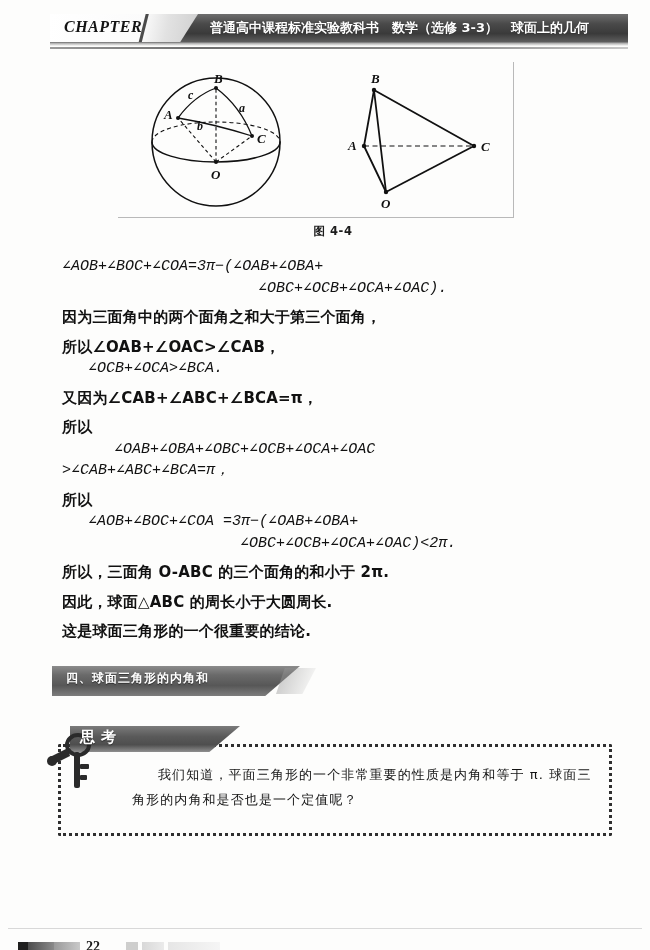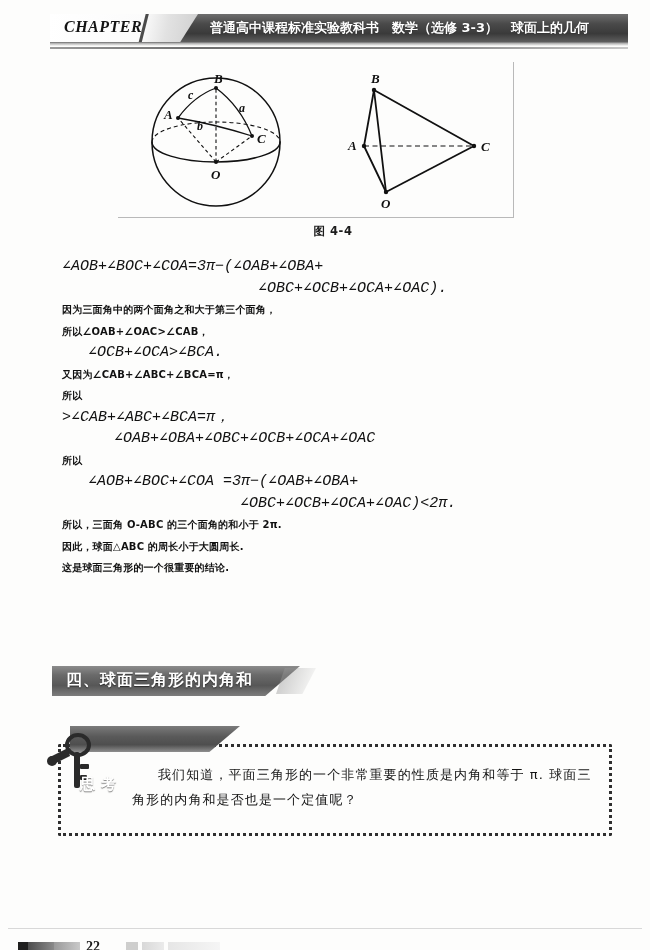--- a/index.html
+++ b/index.html
@@ -127,22 +127,23 @@
   }
   .ln {
     font-size: 14.5px;
     line-height: 21.5px;
     white-space: nowrap;
     color: #111;
   }
   .cn {
     font-family: "DejaVu Sans", sans-serif;
     font-weight: bold;
-    font-size: 10px;
+    font-size: 15px;
     letter-spacing: .2px;
+    margin-top: 8px;
   }
   .mth {
     font-family: Liberation Mono, monospace;
     font-style: italic;
     font-size: 15px;
   }
   .ind1 { padding-left: 26px; }
   .ind2 { padding-left: 52px; }
   .ind3 { padding-left: 196px; }
   .ind4 { padding-left: 178px; }
@@ -168,21 +169,21 @@
     width: 40px; height: 26px;
     background: linear-gradient(110deg, rgba(150,150,150,.55), rgba(210,210,210,0));
     clip-path: polygon(22% 0, 100% 0, 66% 100%, 0 100%);
   }
   .banner-text {
     position: absolute;
     left: 14px;
     top: 4px;
     font-family: "DejaVu Sans", sans-serif;
     font-weight: bold;
-    font-size: 16px;
+    font-size: 12px;
     color: #ffffff;
     letter-spacing: 1px;
     text-shadow: 0 1px 1px rgba(0,0,0,.55);
   }
 
   
   .think-wrap {
     position: absolute;
     left: 44px;
     top: 726px;
@@ -201,21 +202,20 @@
   .think-label {
     position: absolute;
     left: 36px;
     top: 2px;
     font-family: "DejaVu Sans", sans-serif;
     font-weight: bold;
     font-size: 15px;
     color: #ffffff;
     letter-spacing: 6px;
     text-shadow: 0 1px 1px rgba(0,0,0,.5);
-    margin-top: 47px;
   }
   .key-icon {
     position: absolute;
     left: 2px;
     top: 6px;
     width: 58px;
     height: 62px;
   }
   .dotted-box {
     position: absolute;
@@ -356,22 +356,22 @@
   <div class="figure-caption">图 4-4</div>
 
   <div class="proof">
     <div class="ln mth">∠AOB+∠BOC+∠COA=3π−(∠OAB+∠OBA+</div>
     <div class="ln mth ind3">∠OBC+∠OCB+∠OCA+∠OAC).</div>
     <div class="ln cn">因为三面角中的两个面角之和大于第三个面角，</div>
     <div class="ln cn">所以∠OAB+∠OAC&gt;∠CAB，</div>
     <div class="ln mth ind1">∠OCB+∠OCA&gt;∠BCA.</div>
     <div class="ln cn">又因为∠CAB+∠ABC+∠BCA=π，</div>
     <div class="ln cn">所以</div>
+    <div class="ln mth ind2">∠OAB+∠OBA+∠OBC+∠OCB+∠OCA+∠OAC</div>
     <div class="ln mth">&gt;∠CAB+∠ABC+∠BCA=π，</div>
-    <div class="ln mth ind2">∠OAB+∠OBA+∠OBC+∠OCB+∠OCA+∠OAC</div>
     <div class="ln cn">所以</div>
     <div class="ln mth ind1">∠AOB+∠BOC+∠COA =3π−(∠OAB+∠OBA+</div>
     <div class="ln mth ind4">∠OBC+∠OCB+∠OCA+∠OAC)&lt;2π.</div>
     <div class="ln cn">所以，三面角 O-ABC 的三个面角的和小于 2π.</div>
     <div class="ln cn">因此，球面△ABC 的周长小于大圆周长.</div>
     <div class="ln cn">这是球面三角形的一个很重要的结论.</div>
   </div>
 
   <div class="section-banner">
     <div class="banner-bg"></div>

